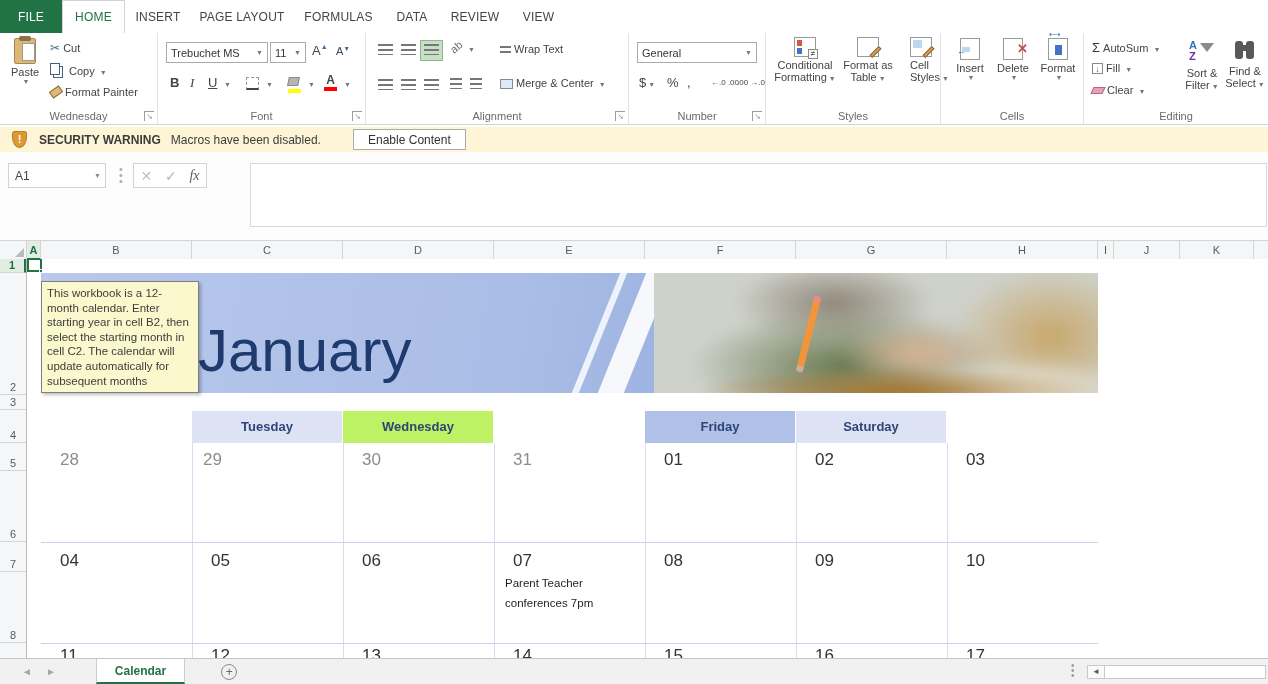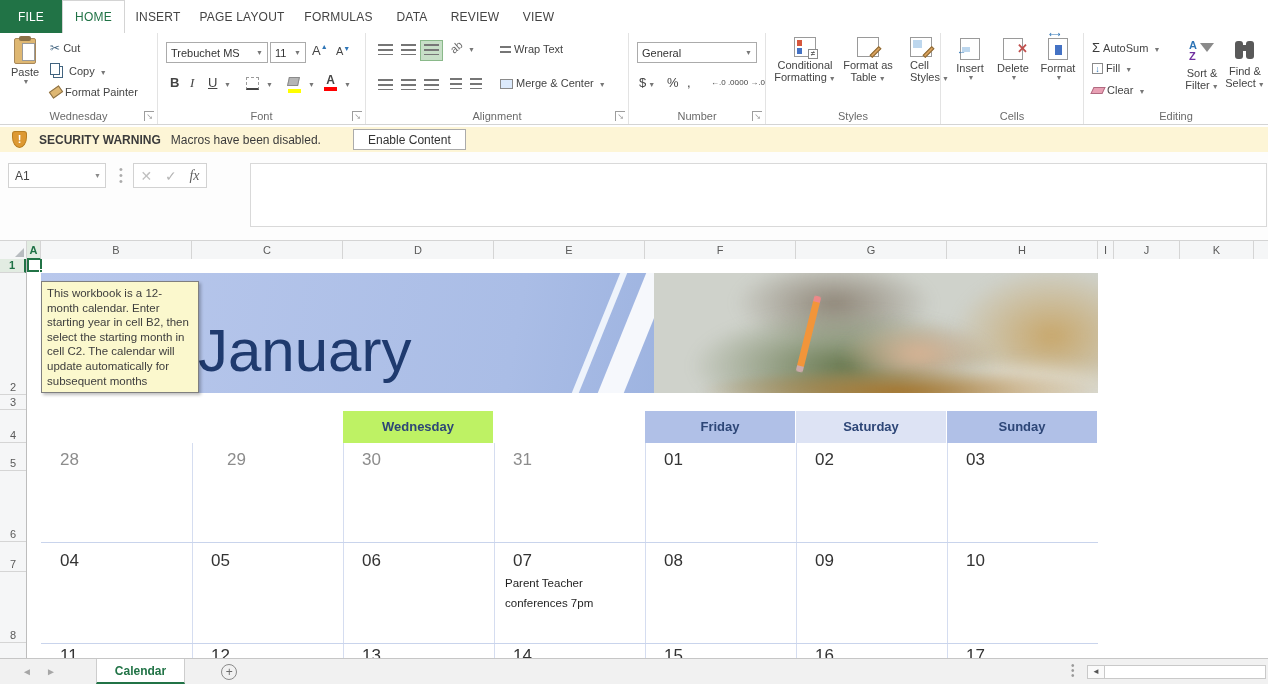--- a/index.html
+++ b/index.html
@@ -385,36 +385,36 @@
       </div>
       <div class="month-title">January</div>
     </div>
 
     <div class="note">This workbook is a 12-month calendar. Enter starting year in cell B2, then select the starting month in cell C2. The calendar will update automatically for subsequent months</div>
 
     <div class="a1sel">
         <span class="handle"></span>
       </div>
 
+    <div class="dayhdr" style="left:165px;background:#dde3f4">Tuesday</div>
     <div class="dayhdr" style="left:316px;background:#bef264">Wednesday</div>
     <div class="dayhdr" style="left:618px;background:#b0c0e7">Friday</div>
     <div class="dayhdr" style="left:769px;background:#dde3f4">Saturday</div>
-    <div class="dayhdr" style="left:920px;background:#b0c0e7">Sunday</div>
 
     <div class="vline" style="left:165px"></div>
       <div class="vline" style="left:316px"></div>
     <div class="vline" style="left:467px"></div>
       <div class="vline" style="left:618px"></div>
     <div class="vline" style="left:769px"></div>
       <div class="vline" style="left:920px"></div>
     <div class="hline" style="top:283px"></div>
       <div class="hline" style="top:384px"></div>
 
     <div class="date prev" style="left:33px;top:191px">28</div>
-    <div class="date prev" style="left:200px;top:191px">29</div>
+    <div class="date prev" style="left:176px;top:191px">29</div>
     <div class="date prev" style="left:335px;top:191px">30</div>
     <div class="date prev" style="left:486px;top:191px">31</div>
     <div class="date cur" style="left:637px;top:191px">01</div>
     <div class="date cur" style="left:788px;top:191px">02</div>
     <div class="date cur" style="left:939px;top:191px">03</div>
 
     <div class="date cur" style="left:33px;top:292px">04</div>
     <div class="date cur" style="left:184px;top:292px">05</div>
     <div class="date cur" style="left:335px;top:292px">06</div>
     <div class="date cur" style="left:486px;top:292px">07</div>

